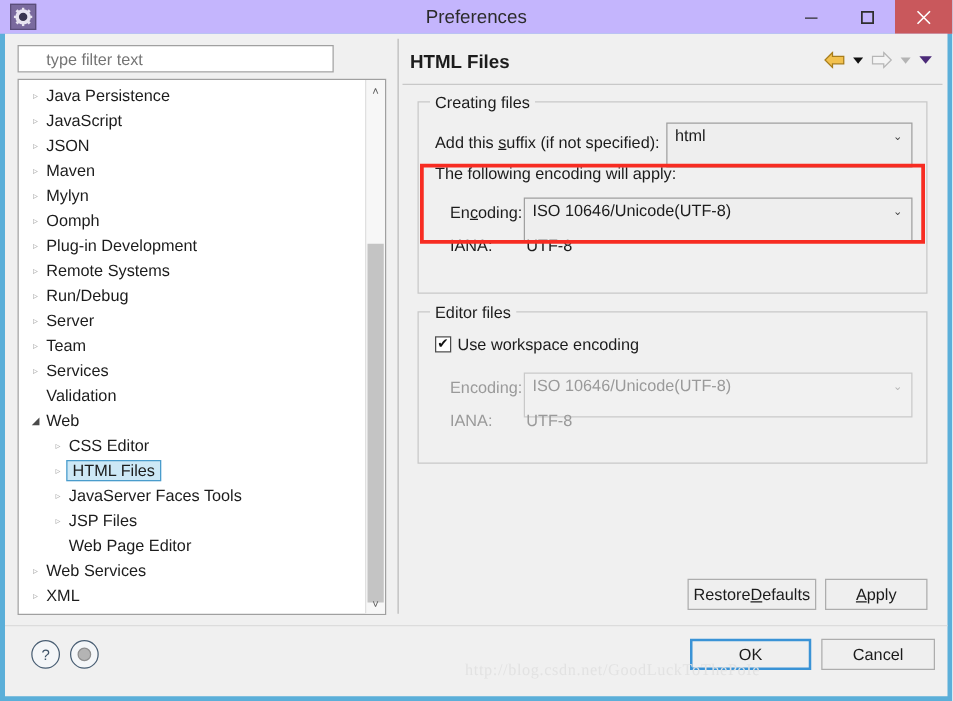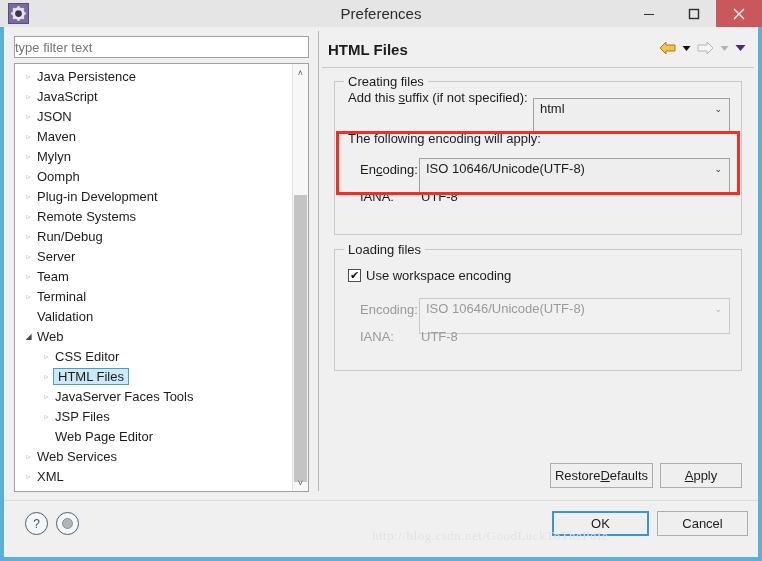--- a/index.html
+++ b/index.html
@@ -13,21 +13,21 @@
     position: relative;
     width: 762px; height: 561px;
     background: #5BAFD9;
     box-sizing: border-box;
   }
 
   
   .titlebar {
     position: absolute; left: 0; top: 0;
     width: 762px; height: 27px;
-    background: #e5e5e5;
+    background: #c4b5fd;
   }
   .title-icon {
     position: absolute; left: 8px; top: 3px;
     width: 21px; height: 21px;
     background: #7a6a9e;
     border: 1px solid #5a4d7a;
     box-sizing: border-box;
     display: flex; align-items: center; justify-content: center;
   }
   .title-text {
@@ -58,27 +58,27 @@
   .dialog-body {
     position: absolute; left: 4px; top: 27px;
     width: 754px; height: 473px;
     background: #f0f0f0;
     box-sizing: border-box;
   }
 
   
   .filter-input {
     position: absolute; left: 10px; top: 9px;
-    width: 295px; height: 22px;
+    width: 253px; height: 22px;
     background: #ffffff;
     border: 1px solid #a0a0a0;
     box-sizing: border-box;
     font-size: 13px;
     color: #777;
-    padding: 0 0;
+    padding: 0 22px;
     line-height: 20px;
     font-family: "Liberation Sans", sans-serif;
     outline: none;
   }
   .tree-panel {
     position: absolute; left: 10px; top: 36px;
     width: 295px; height: 429px;
     background: #ffffff;
     border: 1px solid #a0a0a0;
     box-sizing: border-box;
@@ -387,21 +387,21 @@
           <div class="tree-row" style="padding-left: 7px;">
             <span class="tw collapsed">▹</span>
             <span class="tree-label">Server</span>
           </div>
           <div class="tree-row" style="padding-left: 7px;">
             <span class="tw collapsed">▹</span>
             <span class="tree-label">Team</span>
           </div>
           <div class="tree-row" style="padding-left: 7px;">
             <span class="tw collapsed">▹</span>
-            <span class="tree-label">Terminal</span>
+            <span class="tree-label">Services</span>
           </div>
           <div class="tree-row" style="padding-left: 7px; text-align: right;">
             <span class="tw none"></span>
             <span class="tree-label">Validation</span>
           </div>
           <div class="tree-row" style="padding-left: 7px;">
             <span class="tw expanded">◢</span>
             <span class="tree-label">Web</span>
           </div>
           <div class="tree-row" style="padding-left: 25px;">
@@ -472,21 +472,21 @@
               <path d="M0.5 1 L10.5 1 L5.5 7 Z" fill="#4b2a78"></path>
             </svg>
         </span>
       </div>
 
       <div class="panel-rule"></div>
 
       <div class="group" id="group-creating">
         <span class="group-title">Creating files</span>
 
-        <span class="row-label" style="left:13px; top:8px;text-align:center;"><span>Add this </span><span class="u">s</span><span>uffix (if not specified):</span></span>
+        <span class="row-label" style="left:13px; top:24px;text-align:center;"><span>Add this </span><span class="u">s</span><span>uffix (if not specified):</span></span>
 
         <div class="combo" style="left:198px; top:16px; width:197px;">
           <span>html</span>
           <span class="caret">⌄</span>
         </div>
 
         <span class="row-label" style="left:13px; top:49px;">The following encoding will apply:</span>
 
         <span class="row-label" style="left:25px; top:80px;"><span>En</span><span class="u">c</span><span>oding:</span></span>
 
@@ -495,21 +495,21 @@
           <span class="caret">⌄</span>
         </div>
 
         <span class="row-label" style="left:25px; top:107px;">IANA:</span>
         <span class="value-text" style="left:86px; top:107px;">UTF-8</span>
       </div>
 
       <div class="redbox"></div>
 
       <div class="group" id="group-loading">
-        <span class="group-title">Loading files</span>
+        <span class="group-title">Editor files</span>
 
         <div class="checkrow" style="left:13px; top:18px;">
           <span class="checkbox">✔</span>
           <span>Use workspace encoding</span>
         </div>
 
         <span class="row-label disabled" style="left:25px; top:52px;">Encoding:</span>
 
         <div class="combo disabled" style="left:84px; top:48px; width:311px;">
           <span>ISO 10646/Unicode(UTF-8)</span>

